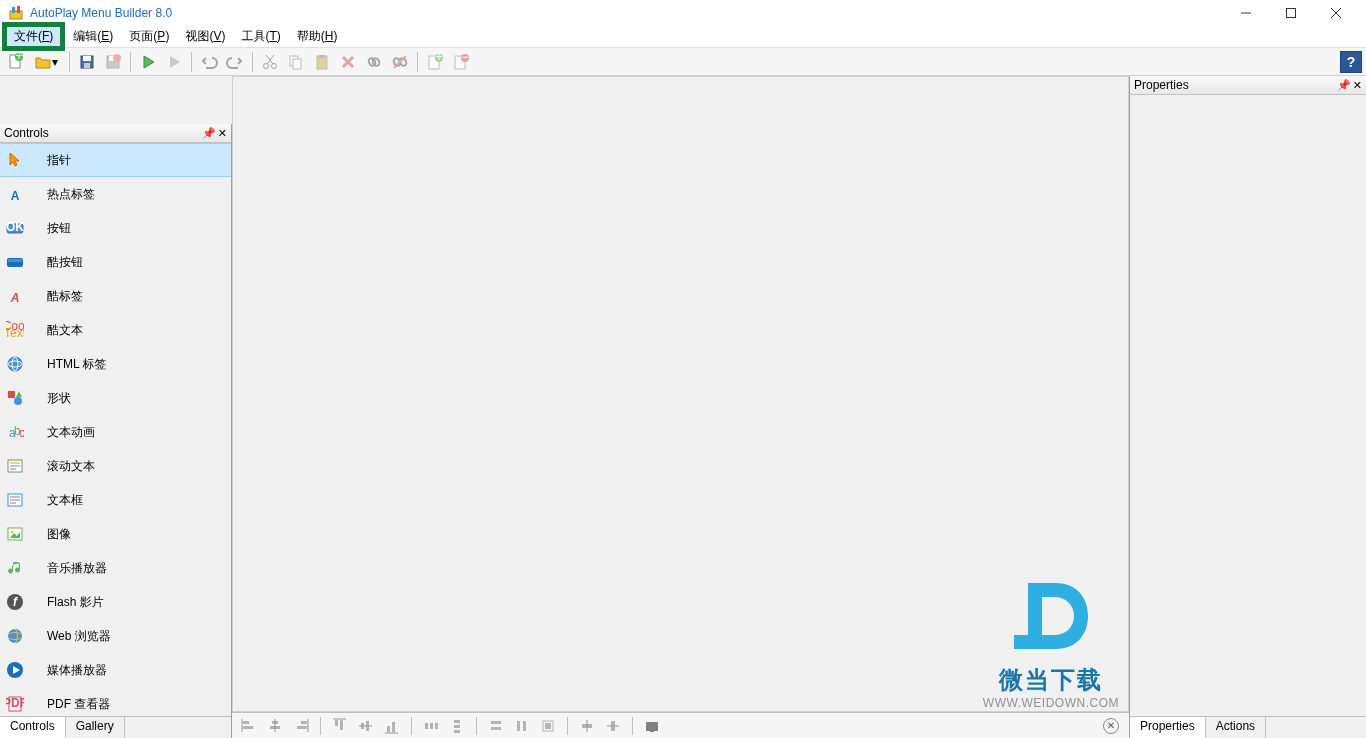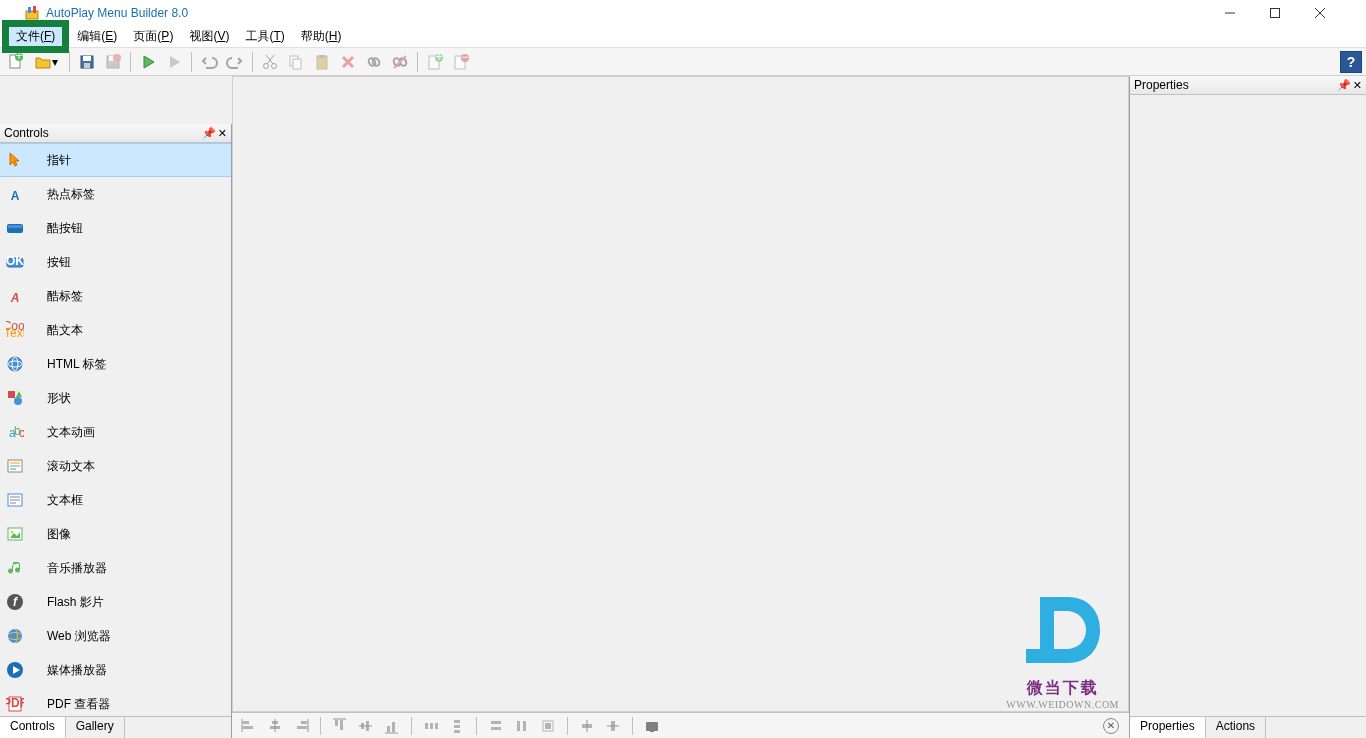--- a/index.html
+++ b/index.html
@@ -1,26 +1,26 @@
 <!DOCTYPE html>
 <html><head>
 <meta charset="utf-8">
 <style>
 * { margin: 0; padding: 0; box-sizing: border-box; font-family: "Microsoft YaHei", "Segoe UI", sans-serif; font-size: 12px; }
 body { width: 1366px; height: 738px; background: #f0f0f0; overflow: hidden; position: relative; }
 
-.titlebar { height: 26px; background: #fff; display: flex; align-items: center; padding: 0 24px; color: #1a6fb5; }
+.titlebar { height: 26px; background: #fff; display: flex; align-items: center; padding: 0 8px; color: #1a6fb5; }
 .titlebar-icon { width: 16px; height: 16px; margin-right: 6px; display:flex; align-items:center; justify-content:center; }
 .titlebar-buttons { margin-left: auto; display: flex; gap: 0; }
 .titlebar-btn { width: 45px; height: 24px; display: flex; align-items: center; justify-content: center; }
 .titlebar-btn svg { stroke: #333; }
 
 .menubar { height: 22px; background: #fff; display: flex; align-items: center; padding: 0 2px; border-bottom: 1px solid #e0e0e0; }
 .menu-item { padding: 2px 8px; cursor: default; }
-.menu-item.highlighted { background: #cce8ff; border: 7px solid #15803d; padding: 1px 7px; }
+.menu-item.highlighted { background: #cce8ff; border: 5px solid #15803d; padding: 1px 7px; }
 .menu-item u { text-decoration: underline; }
 
 .toolbar { height: 28px; background: #f5f5f5; display: flex; align-items: center; padding: 2px 4px; border-bottom: 1px solid #d0d0d0; gap: 2px; }
 .tool-btn { width: 24px; height: 24px; display: flex; align-items: center; justify-content: center; border-radius: 2px; }
 .tool-btn.with-arrow { width: 34px; }
 .tool-sep { width: 1px; height: 20px; background: #c0c0c0; margin: 0 3px; }
 .tool-btn svg { display: block; }
 .help-btn { margin-left: auto; width: 22px; height: 22px; background: #2b5797; border: 1px solid #1a4780; display:flex; align-items:center; justify-content:center; color:#fff; font-weight:bold; font-size:14px; }
 
 .main-area { display: flex; height: calc(738px - 26px - 22px - 28px); }
@@ -44,22 +44,22 @@
 .align-sep { width:1px; height:18px; background:#c0c0c0; margin:0 4px; }
 .close-doc { margin-left:auto; width:16px; height:16px; border-radius:50%; border:1px solid #888; display:flex; align-items:center; justify-content:center; font-size:10px; color:#555; margin-right:4px; }
 
 .right-panel { width: 237px; display: flex; flex-direction: column; border-left: 1px solid #a0a0a0; background:#f0f0f0; }
 .right-content { flex: 1; background: #f0f0f0; }
 .right-tabs { height: 22px; background: #f0f0f0; display: flex; border-top: 1px solid #c0c0c0; }
 .right-tab { padding: 2px 10px; border-right: 1px solid #c0c0c0; }
 .right-tab.active { background: #fff; }
 
 .watermark { position: absolute; right: 10px; bottom: 28px; text-align: center; pointer-events:none; opacity:0.9; }
-.watermark-txt { font-size: 16px; color: #701a75; font-weight:bold; letter-spacing:2px; }
-.watermark-url { font-size: 10px; color: #888; letter-spacing:0.5px;font-family:Liberation Serif, serif; }
+.watermark-txt { font-size: 24px; color: #0369a1; font-weight:bold; letter-spacing:2px; }
+.watermark-url { font-size: 12px; color: #888; letter-spacing:0.5px; }
 
 .dropdown-arrow { width:8px; display:inline-block; }
 </style>
 </head>
 <body>
 
 <div class="titlebar">
   <span class="titlebar-icon">
     <svg width="16" height="16">
         <rect x="2" y="6" width="12" height="8" fill="#f4c430" stroke="#b8860b"></rect>
@@ -229,34 +229,34 @@
           <span class="control-icon">
             <svg width="18" height="18">
               <text x="9" y="15" font-size="16" font-weight="bold" fill="#1a6fb5" text-anchor="middle" font-family="serif">A</text>
             </svg>
           </span>
           <span>热点标签</span>
         </div>
         <div class="control-item">
           <span class="control-icon">
             <svg width="18" height="18">
+              <rect x="1" y="5" width="16" height="9" rx="2" fill="#4a90d9" stroke="#2a70b9"></rect>
+              <text x="9" y="12" font-size="7" fill="#fff" text-anchor="middle" font-weight="bold">OK</text>
+            </svg>
+          </span>
+          <span>按钮</span>
+        </div>
+        <div class="control-item">
+          <span class="control-icon">
+            <svg width="18" height="18">
               <rect x="1" y="5" width="16" height="9" rx="2" fill="#1a6fb5"></rect>
               <rect x="2" y="6" width="14" height="3" fill="#4a90d9"></rect>
             </svg>
           </span>
           <span>酷按钮</span>
-        </div>
-        <div class="control-item">
-          <span class="control-icon">
-            <svg width="18" height="18">
-              <rect x="1" y="5" width="16" height="9" rx="2" fill="#4a90d9" stroke="#2a70b9"></rect>
-              <text x="9" y="12" font-size="7" fill="#fff" text-anchor="middle" font-weight="bold">OK</text>
-            </svg>
-          </span>
-          <span>按钮</span>
         </div>
         <div class="control-item">
           <span class="control-icon">
             <svg width="18" height="18">
               <text x="9" y="15" font-size="16" font-weight="bold" fill="#d94a4a" text-anchor="middle" font-family="serif" font-style="italic">A</text>
             </svg>
           </span>
           <span>酷标签</span>
         </div>
         <div class="control-item">

